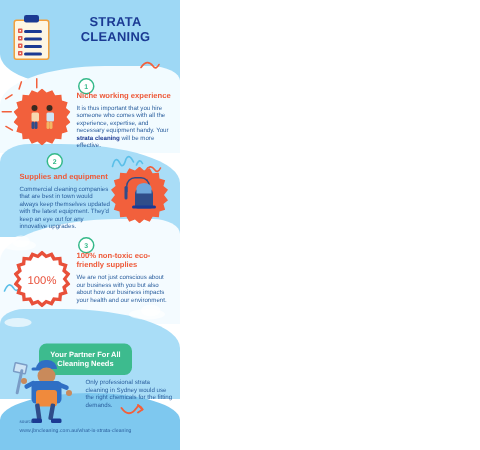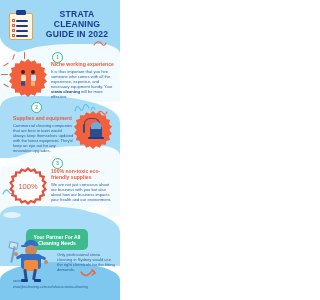--- a/index.html
+++ b/index.html
@@ -191,21 +191,20 @@
       <div class="cb-line" style="top:10px;"></div>
       <div class="cb-box" style="top:14px;"></div>
       <div class="cb-line" style="top:15px;"></div>
       <div class="cb-box" style="top:19px;"></div>
       <div class="cb-line" style="top:20px;"></div>
       <div class="cb-box" style="top:24px;"></div>
       <div class="cb-line" style="top:25px;"></div>
     </div>
     <div class="title">
       <div>STRATA CLEANING</div>
-      <div>GUIDE IN 2022</div>
     </div>
   </div>
 
   <div class="section" style="left:0;top:52px;width:120px;height:46px;">
     <div class="burst" style="left:9px;top:7px;">
       <div class="star"></div>
       <div class="fig" style="left:11px;top:11px;">
         <div class="head" style="left:1px;top:0;width:4px;height:4px;background:#3b2a20;"></div>
         <div class="torso" style="left:0.5px;top:4.5px;width:5px;height:6px;background:#f7d9b0;"></div>
         <div class="leg" style="left:1px;top:10.5px;width:1.6px;height:5px;background:#2f4d8a;"></div>

